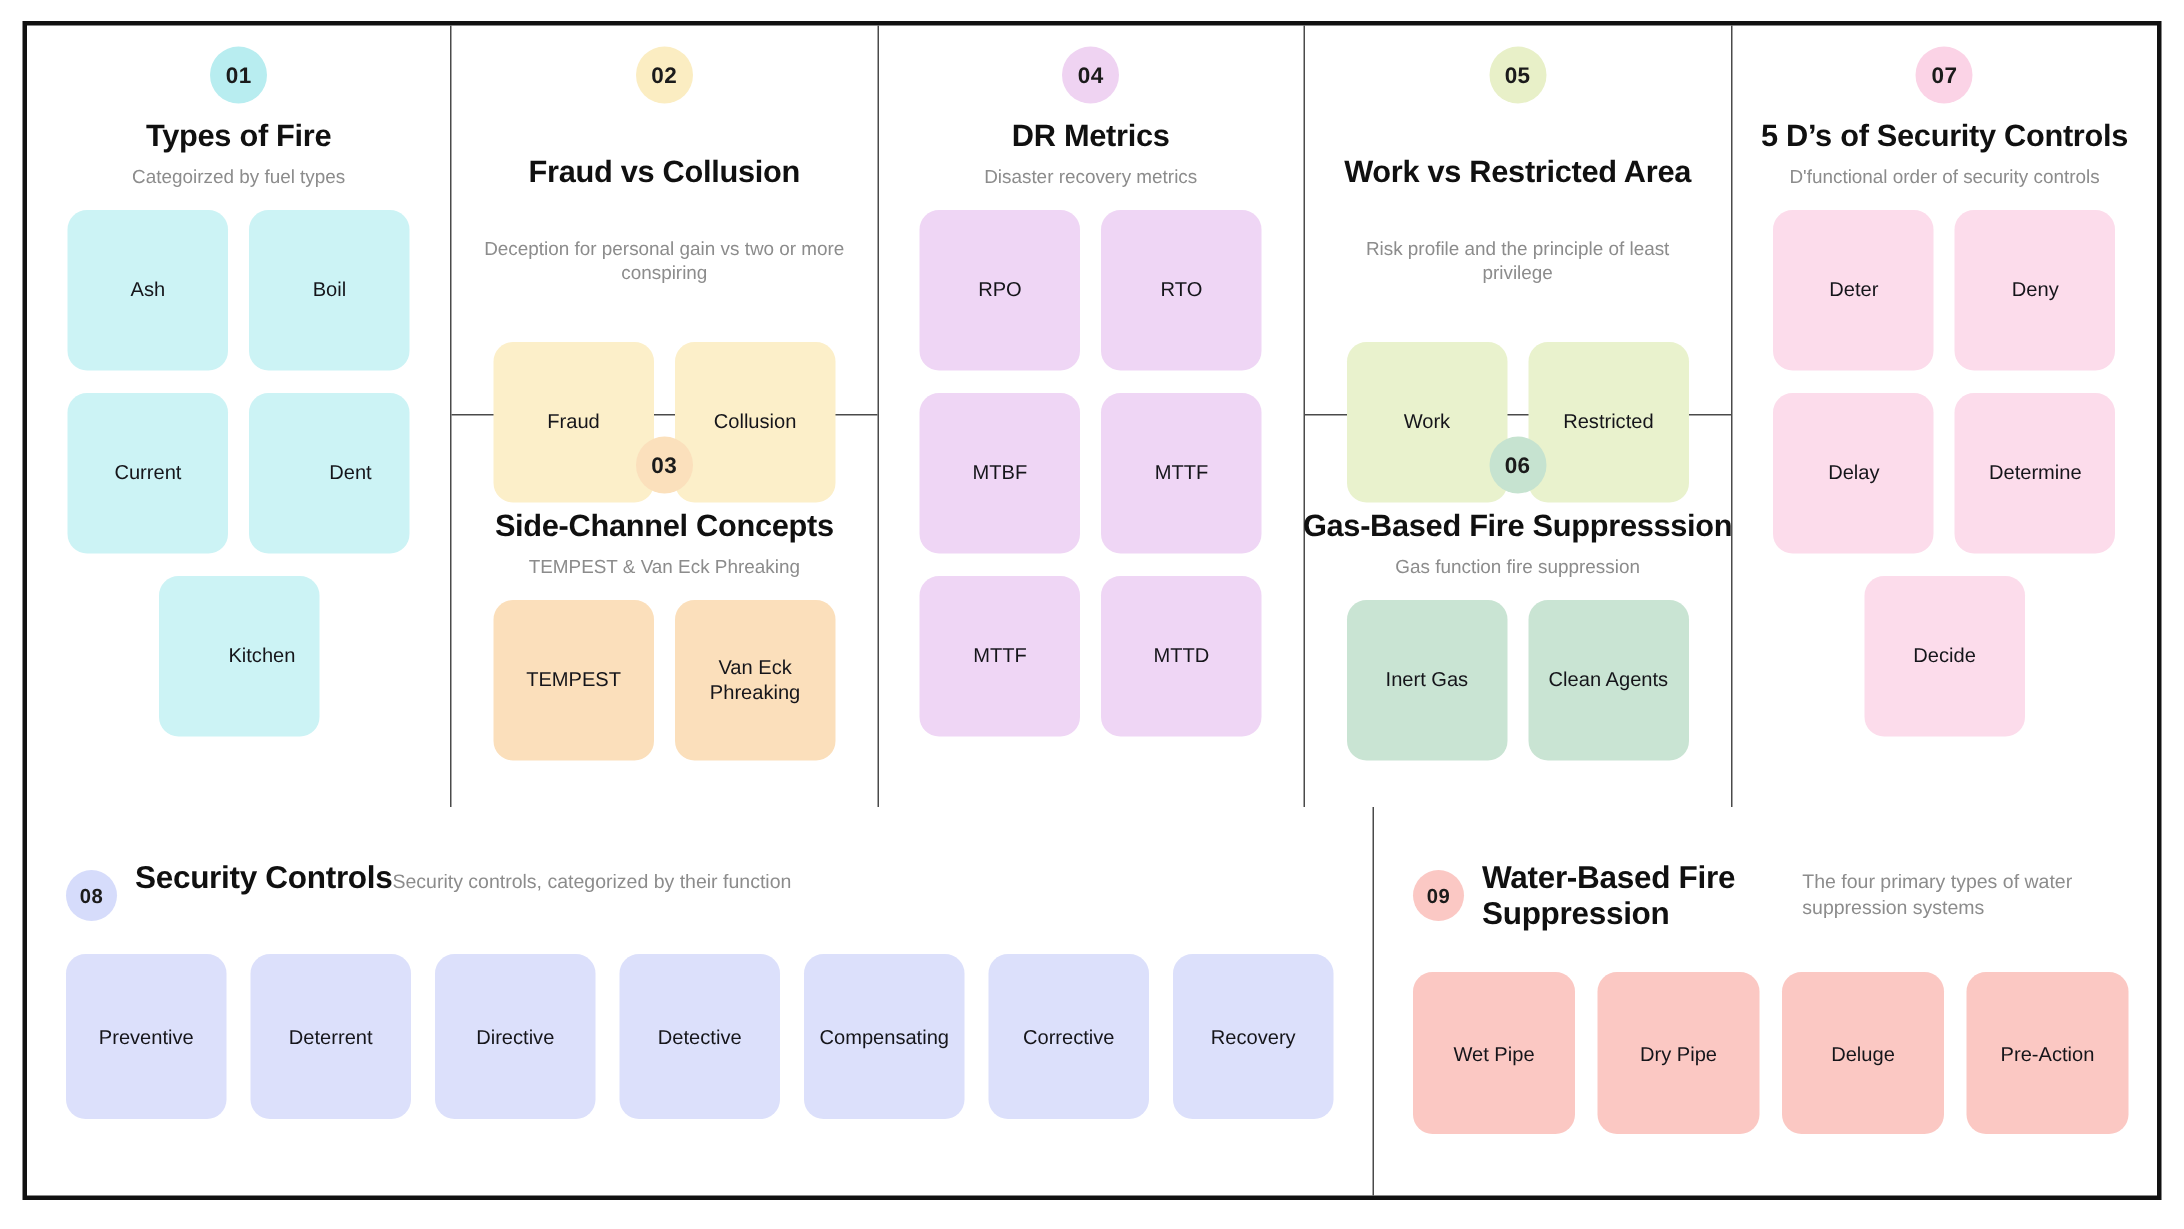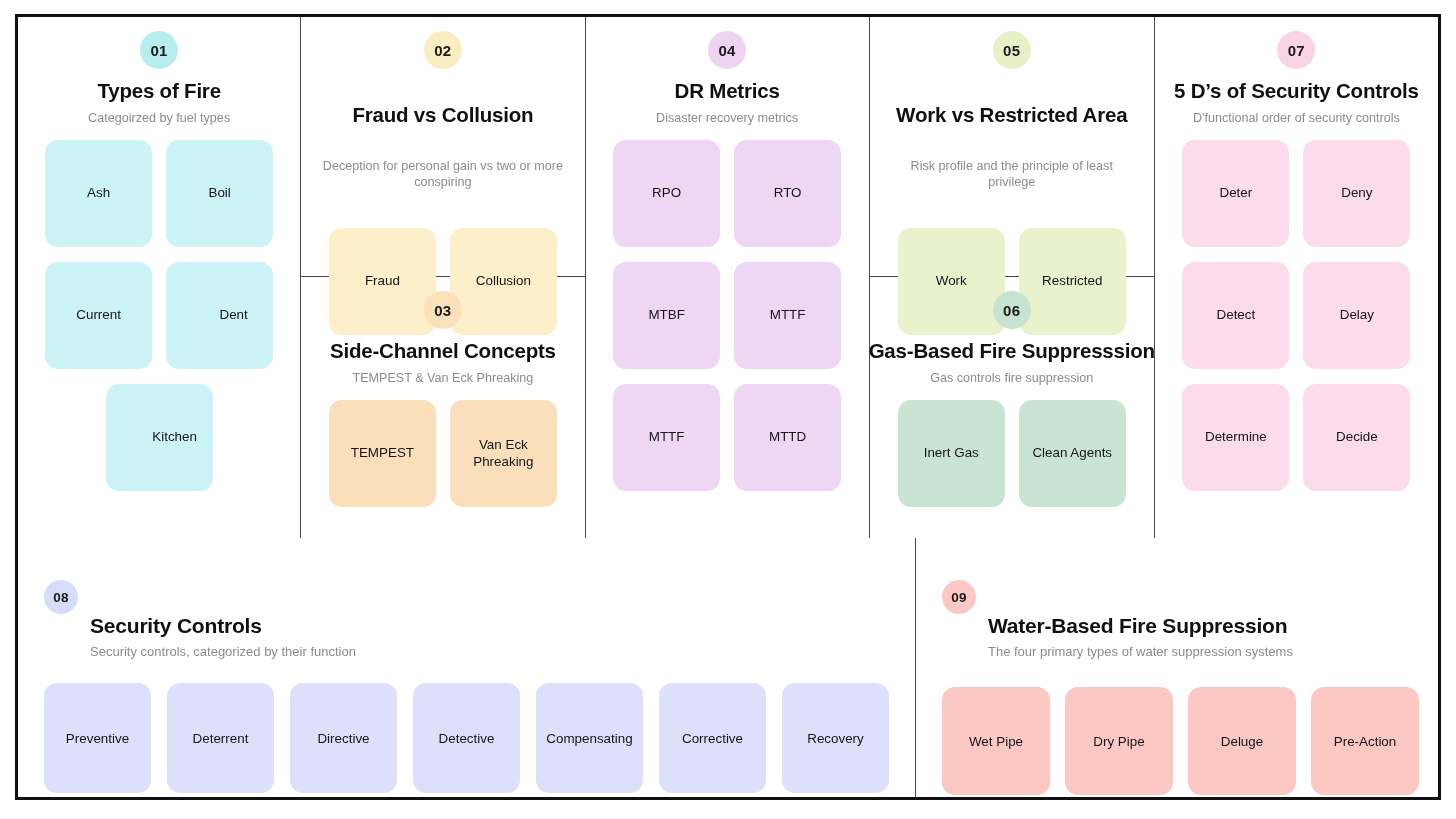--- a/index.html
+++ b/index.html
@@ -146,21 +146,21 @@
     display: flex;
     align-items: flex-start;
     gap: 12px;
   }
   .bhead .badge {
     width: 34px;
     height: 34px;
     font-size: 13.5px;
     margin-top: 6px;
   }
-  .bhead-text { display: flex; flex-direction: column; margin-top: 40px; }
+  .bhead-text { display: flex; flex-direction: row; }
   .bhead-title {
     font-size: 21px;
     font-weight: 700;
     color: #101010;
     letter-spacing: -0.2px;
     line-height: 1.15;
   }
   .bhead-sub {
     margin-top: 6px;
     font-size: 13px;
@@ -256,37 +256,36 @@
         <div class="panel-title">Work vs Restricted Area</div>
         <div class="panel-sub">Risk profile and the principle of least privilege</div>
         <div class="tiles">
             <div class="tile" style="background: rgb(233, 242, 205);">Work</div>
             <div class="tile" style="background: rgb(233, 242, 205);">Restricted</div>
           </div>
       </div>
       <div class="panel split-bottom">
         <div class="badge" style="background: rgb(198, 227, 208);">06</div>
         <div class="panel-title nowrap-overflow">Gas-Based Fire Suppresssion</div>
-        <div class="panel-sub">Gas controls fire suppression</div>
+        <div class="panel-sub">Gas function fire suppression</div>
         <div class="tiles">
             <div class="tile" style="background: rgb(201, 228, 211);">Inert Gas</div>
             <div class="tile" style="background: rgb(201, 228, 211);">Clean Agents</div>
           </div>
       </div>
     </div>
 
     <div class="col col-5">
       <div class="panel full">
         <div class="badge" style="background: rgb(251, 211, 230);">07</div>
         <div class="panel-title">5 D’s of Security Controls</div>
         <div class="panel-sub">D'functional order of security controls</div>
         <div class="tiles">
             <div class="tile" style="background: rgb(252, 220, 235);">Deter</div>
             <div class="tile" style="background: rgb(252, 220, 235);">Deny</div>
-            <div class="tile" style="background: rgb(252, 220, 235);">Detect</div>
             <div class="tile" style="background: rgb(252, 220, 235);">Delay</div>
             <div class="tile" style="background: rgb(252, 220, 235);">Determine</div>
             <div class="tile" style="background: rgb(252, 220, 235);">Decide</div>
           </div>
       </div>
     </div>
 
   </div>
 
   <div class="bottom-row">

